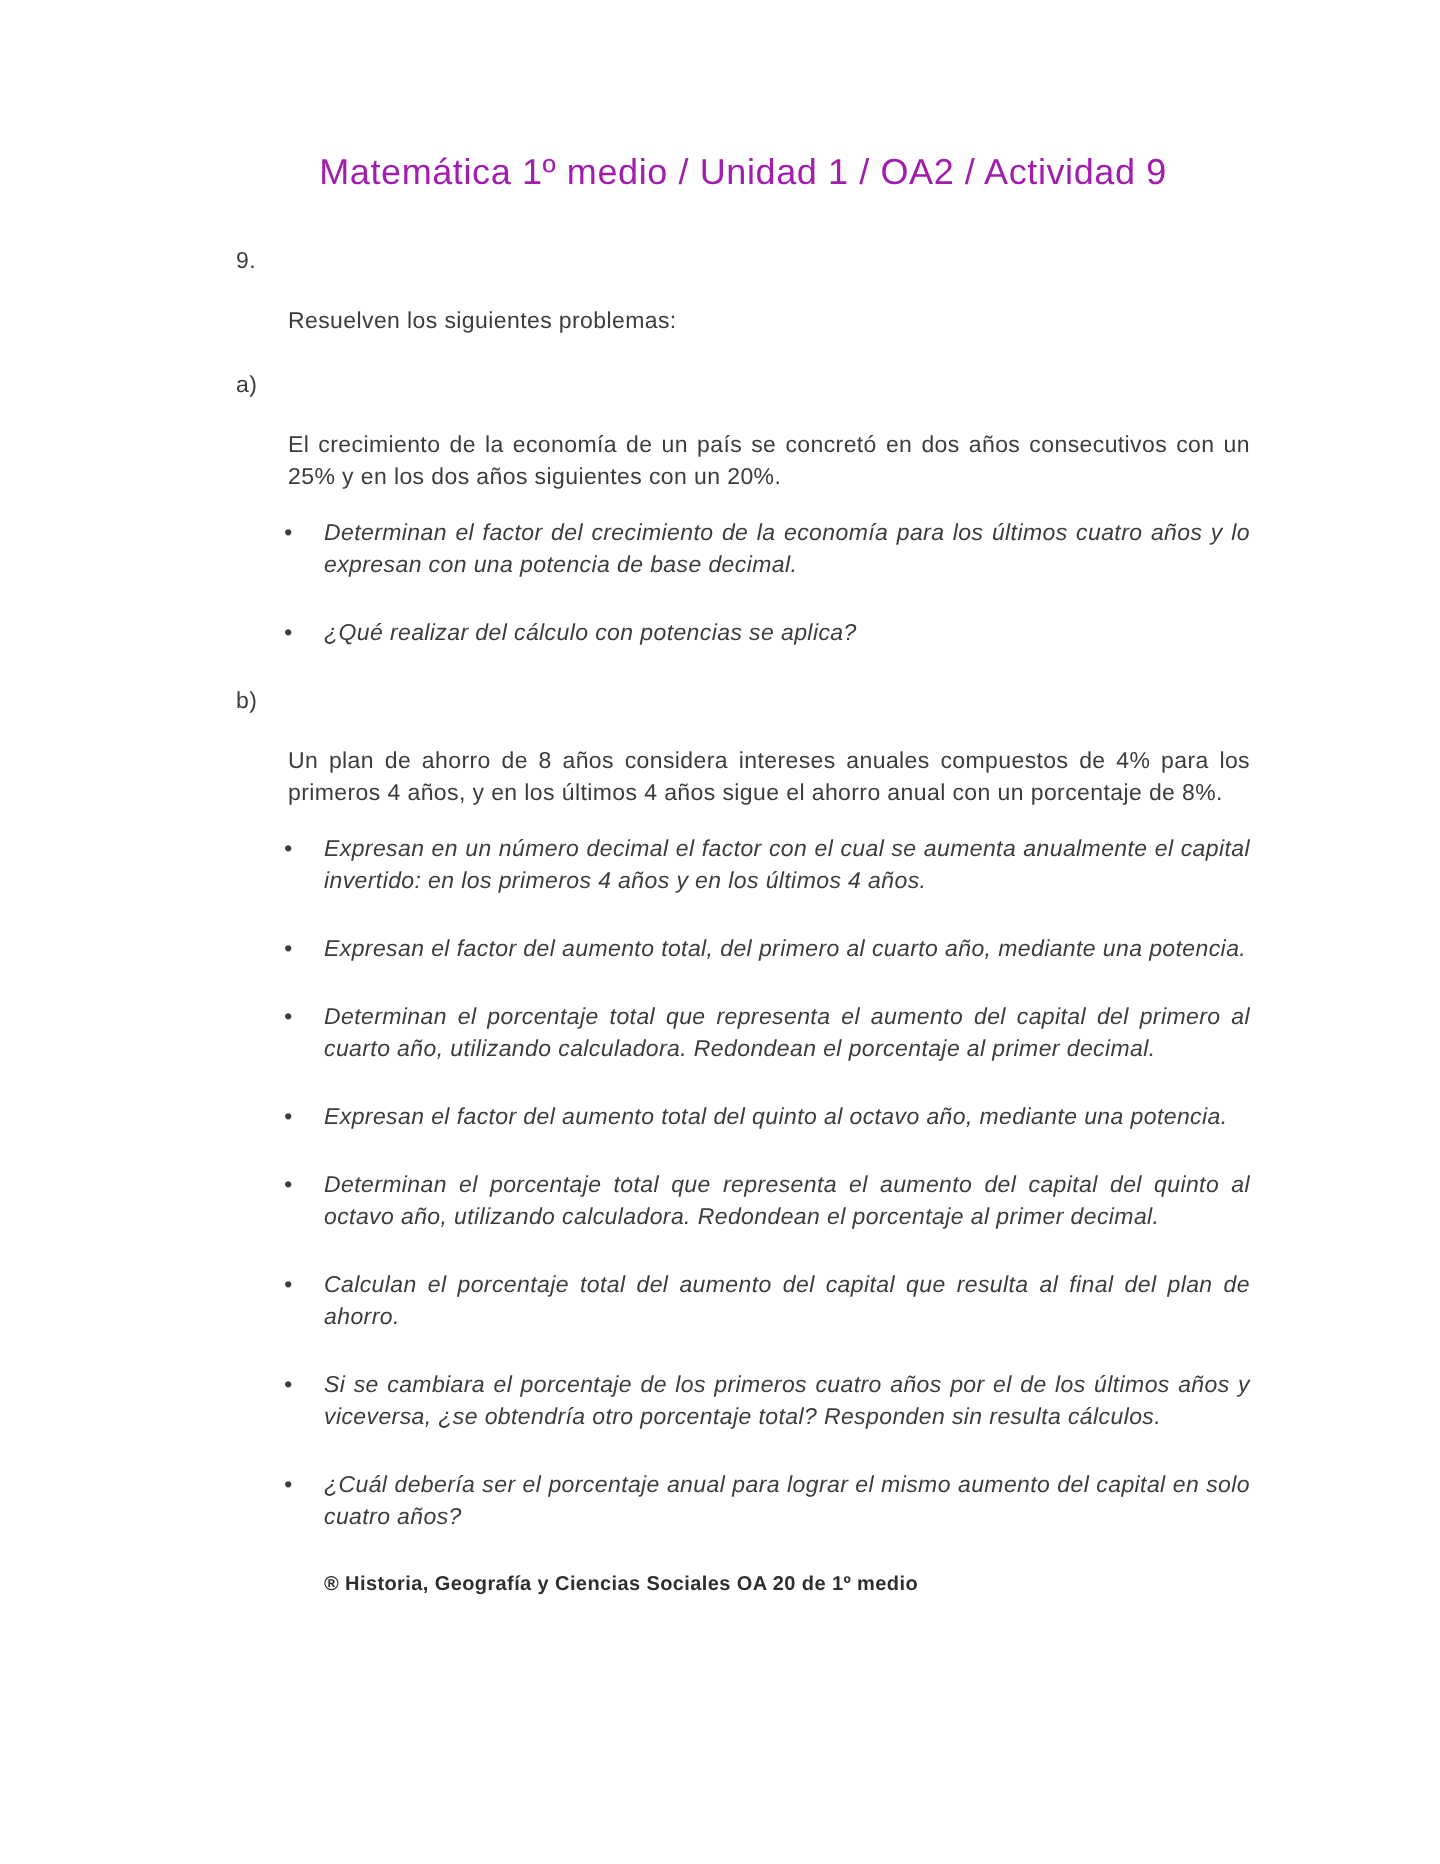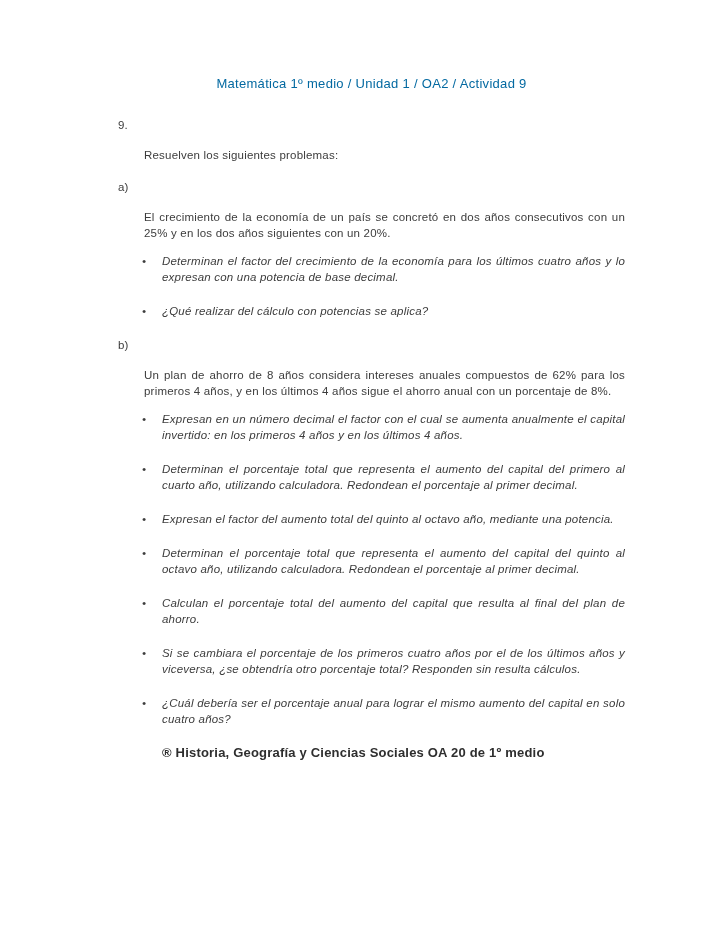--- a/index.html
+++ b/index.html
@@ -9,23 +9,23 @@
     background:#ffffff;
     font-family:"Liberation Sans", sans-serif;
     font-size:11.5px;
     color:#3c3c3c;
     letter-spacing:0.2px;
     overflow:hidden;
   }
   .title{
     margin:0 0 26px 0;
     text-align:center;
-    font-size:13px;
+    font-size:18px;
     font-weight:400;
-    color:#0369a1;
+    color:#a21caf;
     letter-spacing:0.3px;
   }
   .row{display:flex;line-height:16px;}
   .row .num{flex:none;width:26px;}
   .row .txt{flex:1;text-align:justify;margin-top:30px;}
   .exercise-row{margin-bottom:16px;}
   .problem-row{margin-bottom:12px;}
   ul.bullets{
     list-style:none;
     margin:8px 0 14px 0;
@@ -41,21 +41,21 @@
   }
   ul.bullets li::before{
     content:"\2022";
     position:absolute;
     left:0;
     top:0;
   }
   .footer{
     margin:4px 0 0 44px;
     font-weight:700;
-    font-size:13px;
+    font-size:10px;
     line-height:16px;
     color:#2e2e2e;
   }
 </style>
 </head>
 <body>
 
 <div class="page">
 
   <h1 class="title">Matemática 1º medio / Unidad 1 / OA2 / Actividad 9</h1>
@@ -70,25 +70,26 @@
     <span class="txt">El crecimiento de la economía de un país se concretó en dos años consecutivos con un 25% y en los dos años siguientes con un 20%.</span>
   </div>
 
   <ul class="bullets">
     <li><span>Determinan el factor del crecimiento de la economía para los últimos cuatro años y lo expresan con una potencia de base decimal.</span></li>
     <li><span>¿Qué realizar del cálculo con potencias se aplica?</span></li>
   </ul>
 
   <div class="row problem-row">
     <span class="num">b)</span>
-    <span class="txt">Un plan de ahorro de 8 años considera intereses anuales compuestos de 62% para los primeros 4 años, y en los últimos 4 años sigue el ahorro anual con un porcentaje de 8%.</span>
+    <span class="txt">Un plan de ahorro de 8 años considera intereses anuales compuestos de 4% para los primeros 4 años, y en los últimos 4 años sigue el ahorro anual con un porcentaje de 8%.</span>
   </div>
 
   <ul class="bullets">
     <li><span>Expresan en un número decimal el factor con el cual se aumenta anualmente el capital invertido: en los primeros 4 años y en los últimos 4 años.</span></li>
+    <li><span>Expresan el factor del aumento total, del primero al cuarto año, mediante una potencia.</span></li>
     <li><span>Determinan el porcentaje total que representa el aumento del capital del primero al cuarto año, utilizando calculadora. Redondean el porcentaje al primer decimal.</span></li>
     <li><span>Expresan el factor del aumento total del quinto al octavo año, mediante una potencia.</span></li>
     <li><span>Determinan el porcentaje total que representa el aumento del capital del quinto al octavo año, utilizando calculadora. Redondean el porcentaje al primer decimal.</span></li>
     <li><span>Calculan el porcentaje total del aumento del capital que resulta al final del plan de ahorro.</span></li>
     <li><span>Si se cambiara el porcentaje de los primeros cuatro años por el de los últimos años y viceversa, ¿se obtendría otro porcentaje total? Responden sin resulta cálculos.</span></li>
     <li><span>¿Cuál debería ser el porcentaje anual para lograr el mismo aumento del capital en solo cuatro años?</span></li>
   </ul>
 
   <p class="footer">® Historia, Geografía y Ciencias Sociales OA 20 de 1º medio</p>
 

